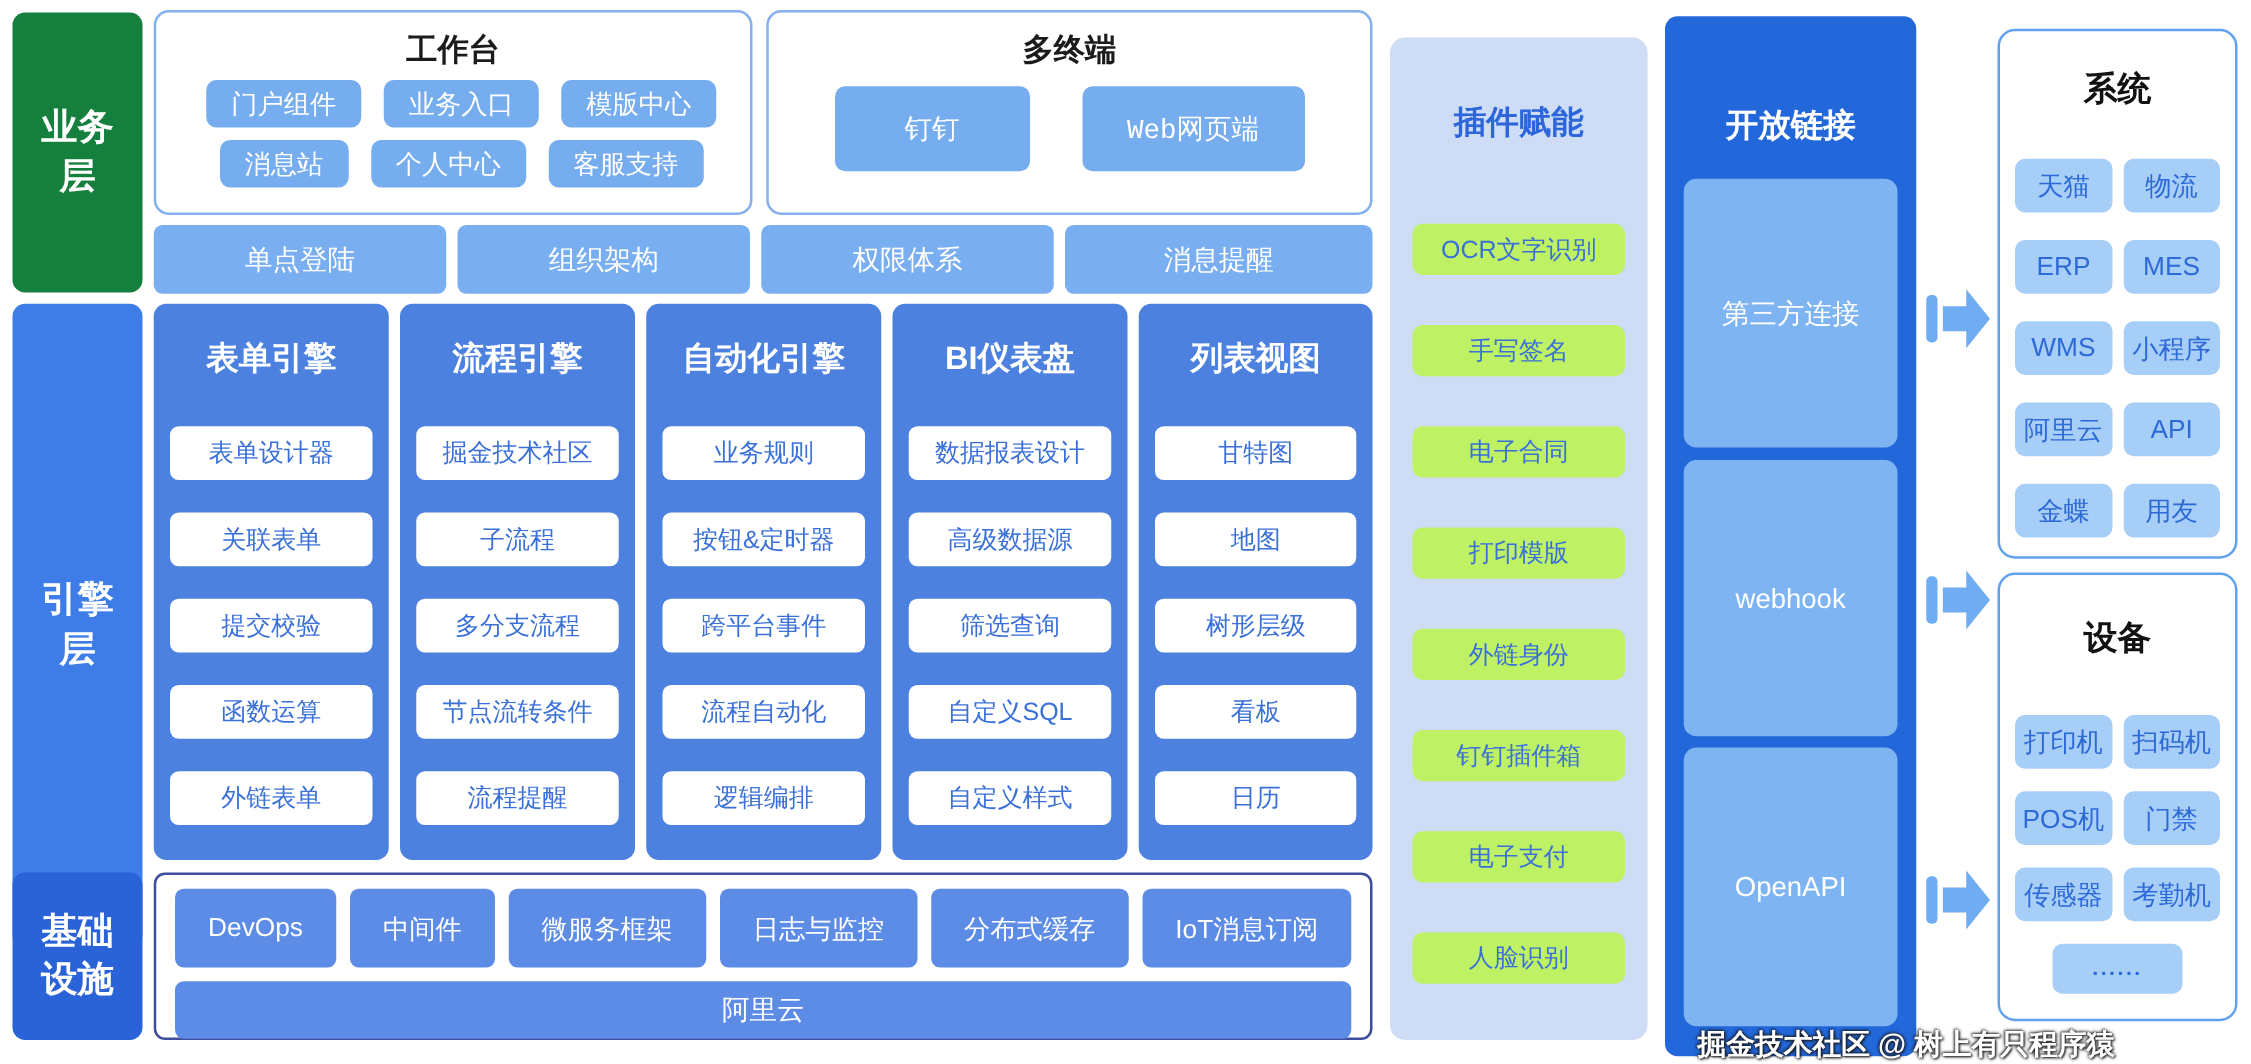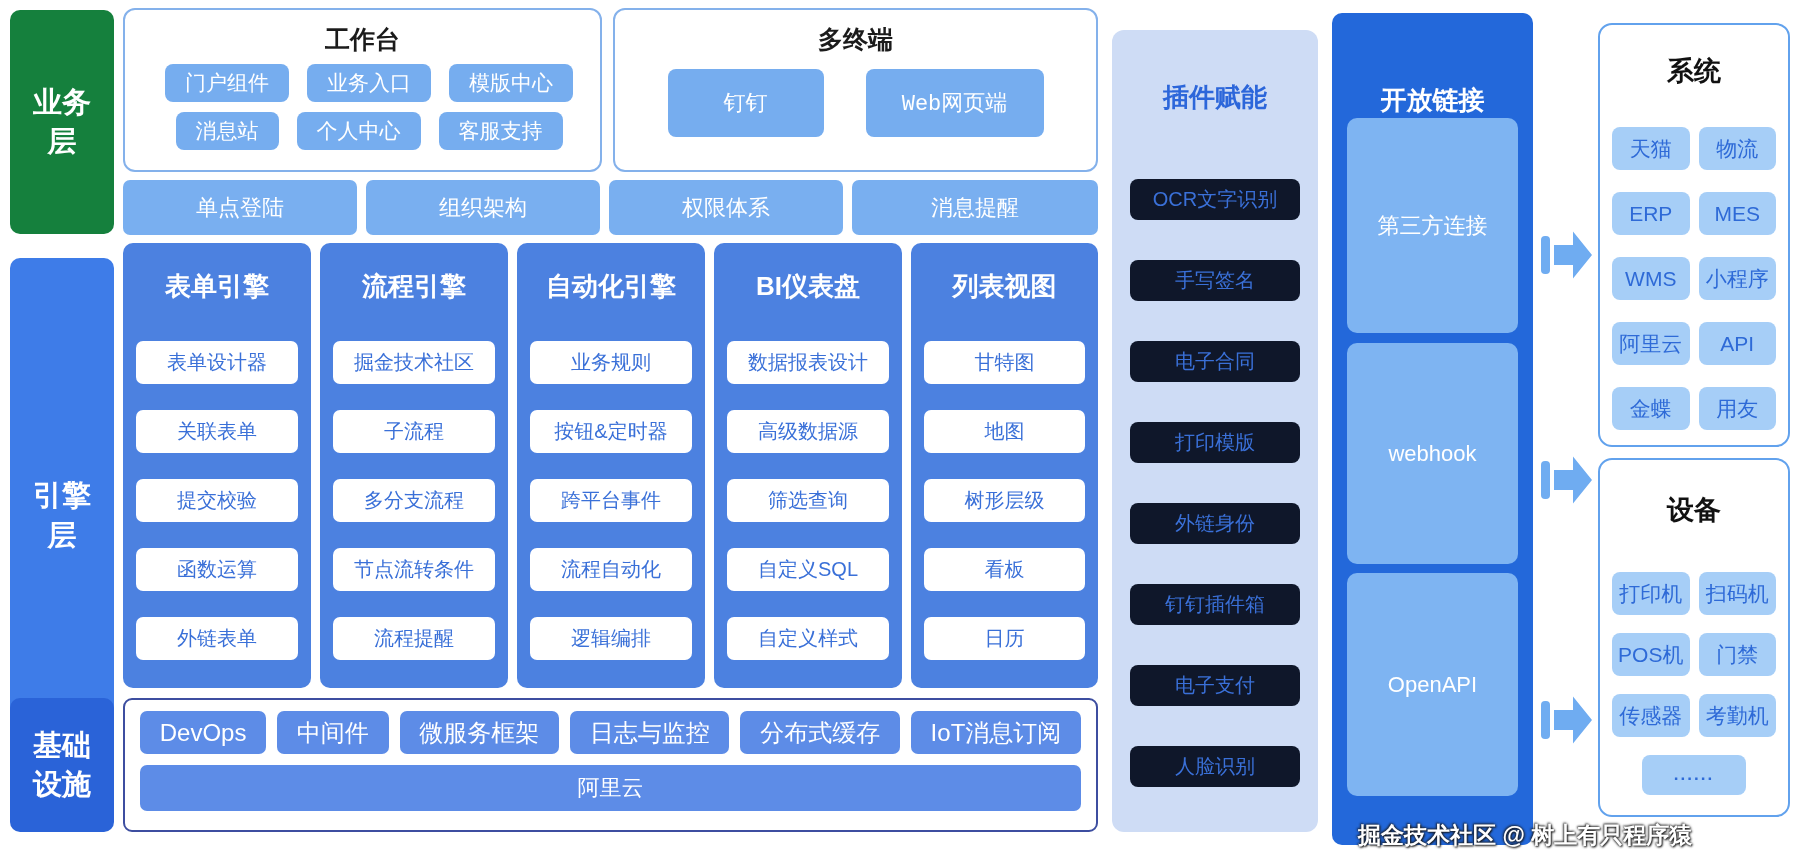--- a/index.html
+++ b/index.html
@@ -8,21 +8,21 @@
     font-family:"Liberation Sans", sans-serif; overflow:hidden;
   }
   
   .layer-label {
     position:absolute; left:10px; width:104px; border-radius:10px;
     color:#ffffff; font-weight:700; font-size:29px; text-align:center;
     display:flex; align-items:center; justify-content:center;
     padding:0 16px; box-sizing:border-box; line-height:1.35;
   }
   #lbl-business { top:10px;  height:224px; background:#15803d; }
-  #lbl-engine   { top:243px; height:515px; background:#3E7CE8;margin-top:15px; }
+  #lbl-engine   { top:243px; height:515px; background:#3E7CE8; }
   #lbl-infra    { top:698px; height:134px; background:#2A63D8; }
 
   
   .top-panel {
     position:absolute; top:8px; height:164px; background:#ffffff;
     border:2px solid #84B1EB; border-radius:12px; box-sizing:border-box;
   }
   #panel-workbench { left:123px; width:479px; }
   #panel-terminals { left:613px; width:485px; }
   .panel-title-dark { text-align:center; font-size:25px; font-weight:700; color:#1b1b1b; margin-top:13px; }
@@ -66,51 +66,51 @@
   }
   .echip.first { margin-top:37px; }
 
   
   #infra-box {
     position:absolute; left:123px; top:698px; width:975px; height:134px; background:#ffffff;
     border:2.5px solid #3D4EA0; border-radius:9px; box-sizing:border-box; padding:11px 15px;
   }
   .infra-row { display:flex; gap:11px; }
   .ichip {
-    background:#5D8CE7; color:#ffffff; border-radius:7px; height:43px; flex:1 1 auto;
-    display:flex; align-items:center; justify-content:center; font-size:24px; padding:0 8px; white-space:nowrap;
+    background:#5D8CE7; color:#ffffff; border-radius:7px; height:63px; flex:1 1 auto;
+    display:flex; align-items:center; justify-content:center; font-size:21px; padding:0 8px; white-space:nowrap;
   }
   .cloud-bar {
     margin-top:11px; background:#5D8CE7; color:#ffffff; border-radius:7px; height:46px;
     display:flex; align-items:center; justify-content:center; font-size:22px;
   }
 
   
   #panel-plugins {
     position:absolute; left:1112px; top:30px; width:206px; height:802px;
     background:#CEDCF5; border-radius:12px; box-sizing:border-box;
   }
   #panel-plugins .panel-title-blue { margin-top:50px; text-align:center; color:#2C66DA; font-size:26px; font-weight:700; }
   .pchip {
-    width:170px; margin:40px auto 0; background:#0f172a; border-radius:8px; height:41px;
+    width:170px; margin:40px auto 0; background:#bef264; border-radius:8px; height:41px;
     display:flex; align-items:center; justify-content:center; color:#3A70D8; font-size:20px; white-space:nowrap;
   }
   .pchip.first { margin-top:64px; }
 
   
   #panel-open {
     position:absolute; left:1332px; top:13px; width:201px; height:832px;
     background:#2368DA; border-radius:10px; box-sizing:border-box;
   }
   #panel-open .panel-title-white { margin-top:70px; text-align:center; color:#ffffff; font-size:26px; font-weight:700; }
   .oblock {
     width:171px; margin:0 auto; background:#7EB4F2; border-radius:10px;
     color:#ffffff; font-size:22px; display:flex; align-items:center; justify-content:center;
   }
-  #oblock-0 { height:215px; }
+  #oblock-0 { margin-top:25px; height:215px; }
   #oblock-1 { margin-top:10px; height:221px; }
   #oblock-2 { margin-top:9px;  height:223px; }
 
   
   .flow-arrow { position:absolute; left:1541px; width:52px; height:56px; display:flex; align-items:center; gap:4px; }
   #arrow-0 { top:227px; } #arrow-1 { top:452px; } #arrow-2 { top:692px; }
   .arrow-bar  { width:9px; height:38px; background:#6FACF1; border-radius:4px; }
   .arrow-head {
     width:38px; height:56px; background:#6FACF1;
     clip-path:polygon(0 32%, 50% 32%, 50% 8%, 100% 50%, 50% 92%, 50% 68%, 0 68%);

